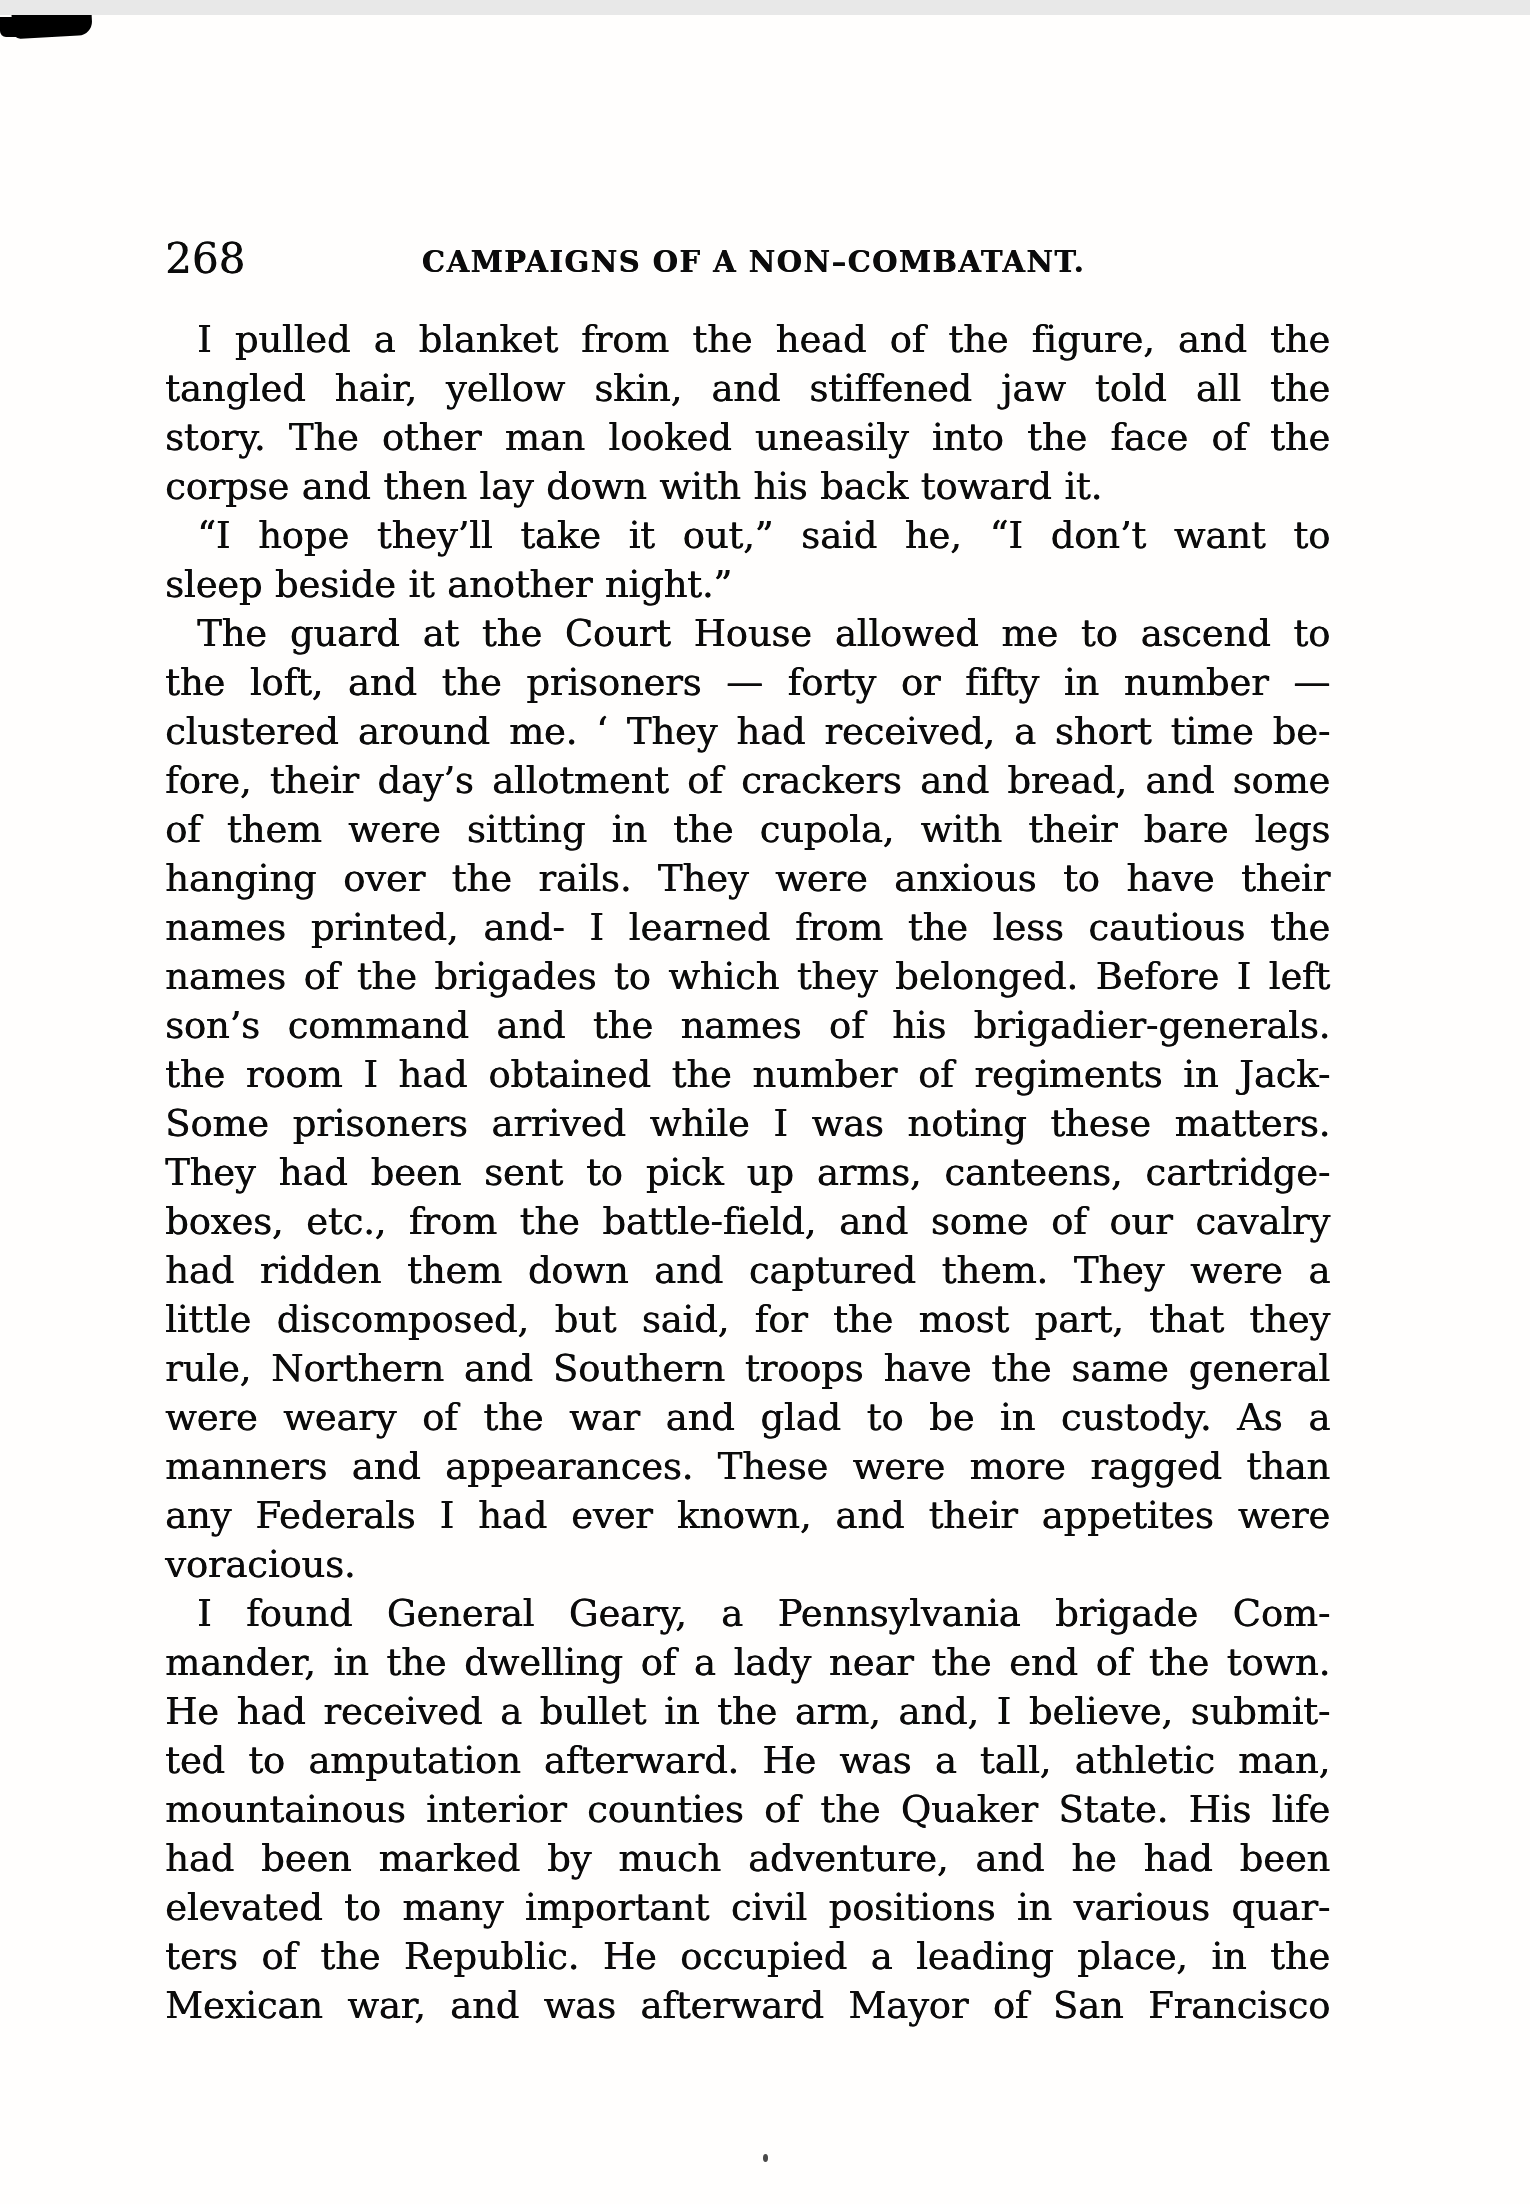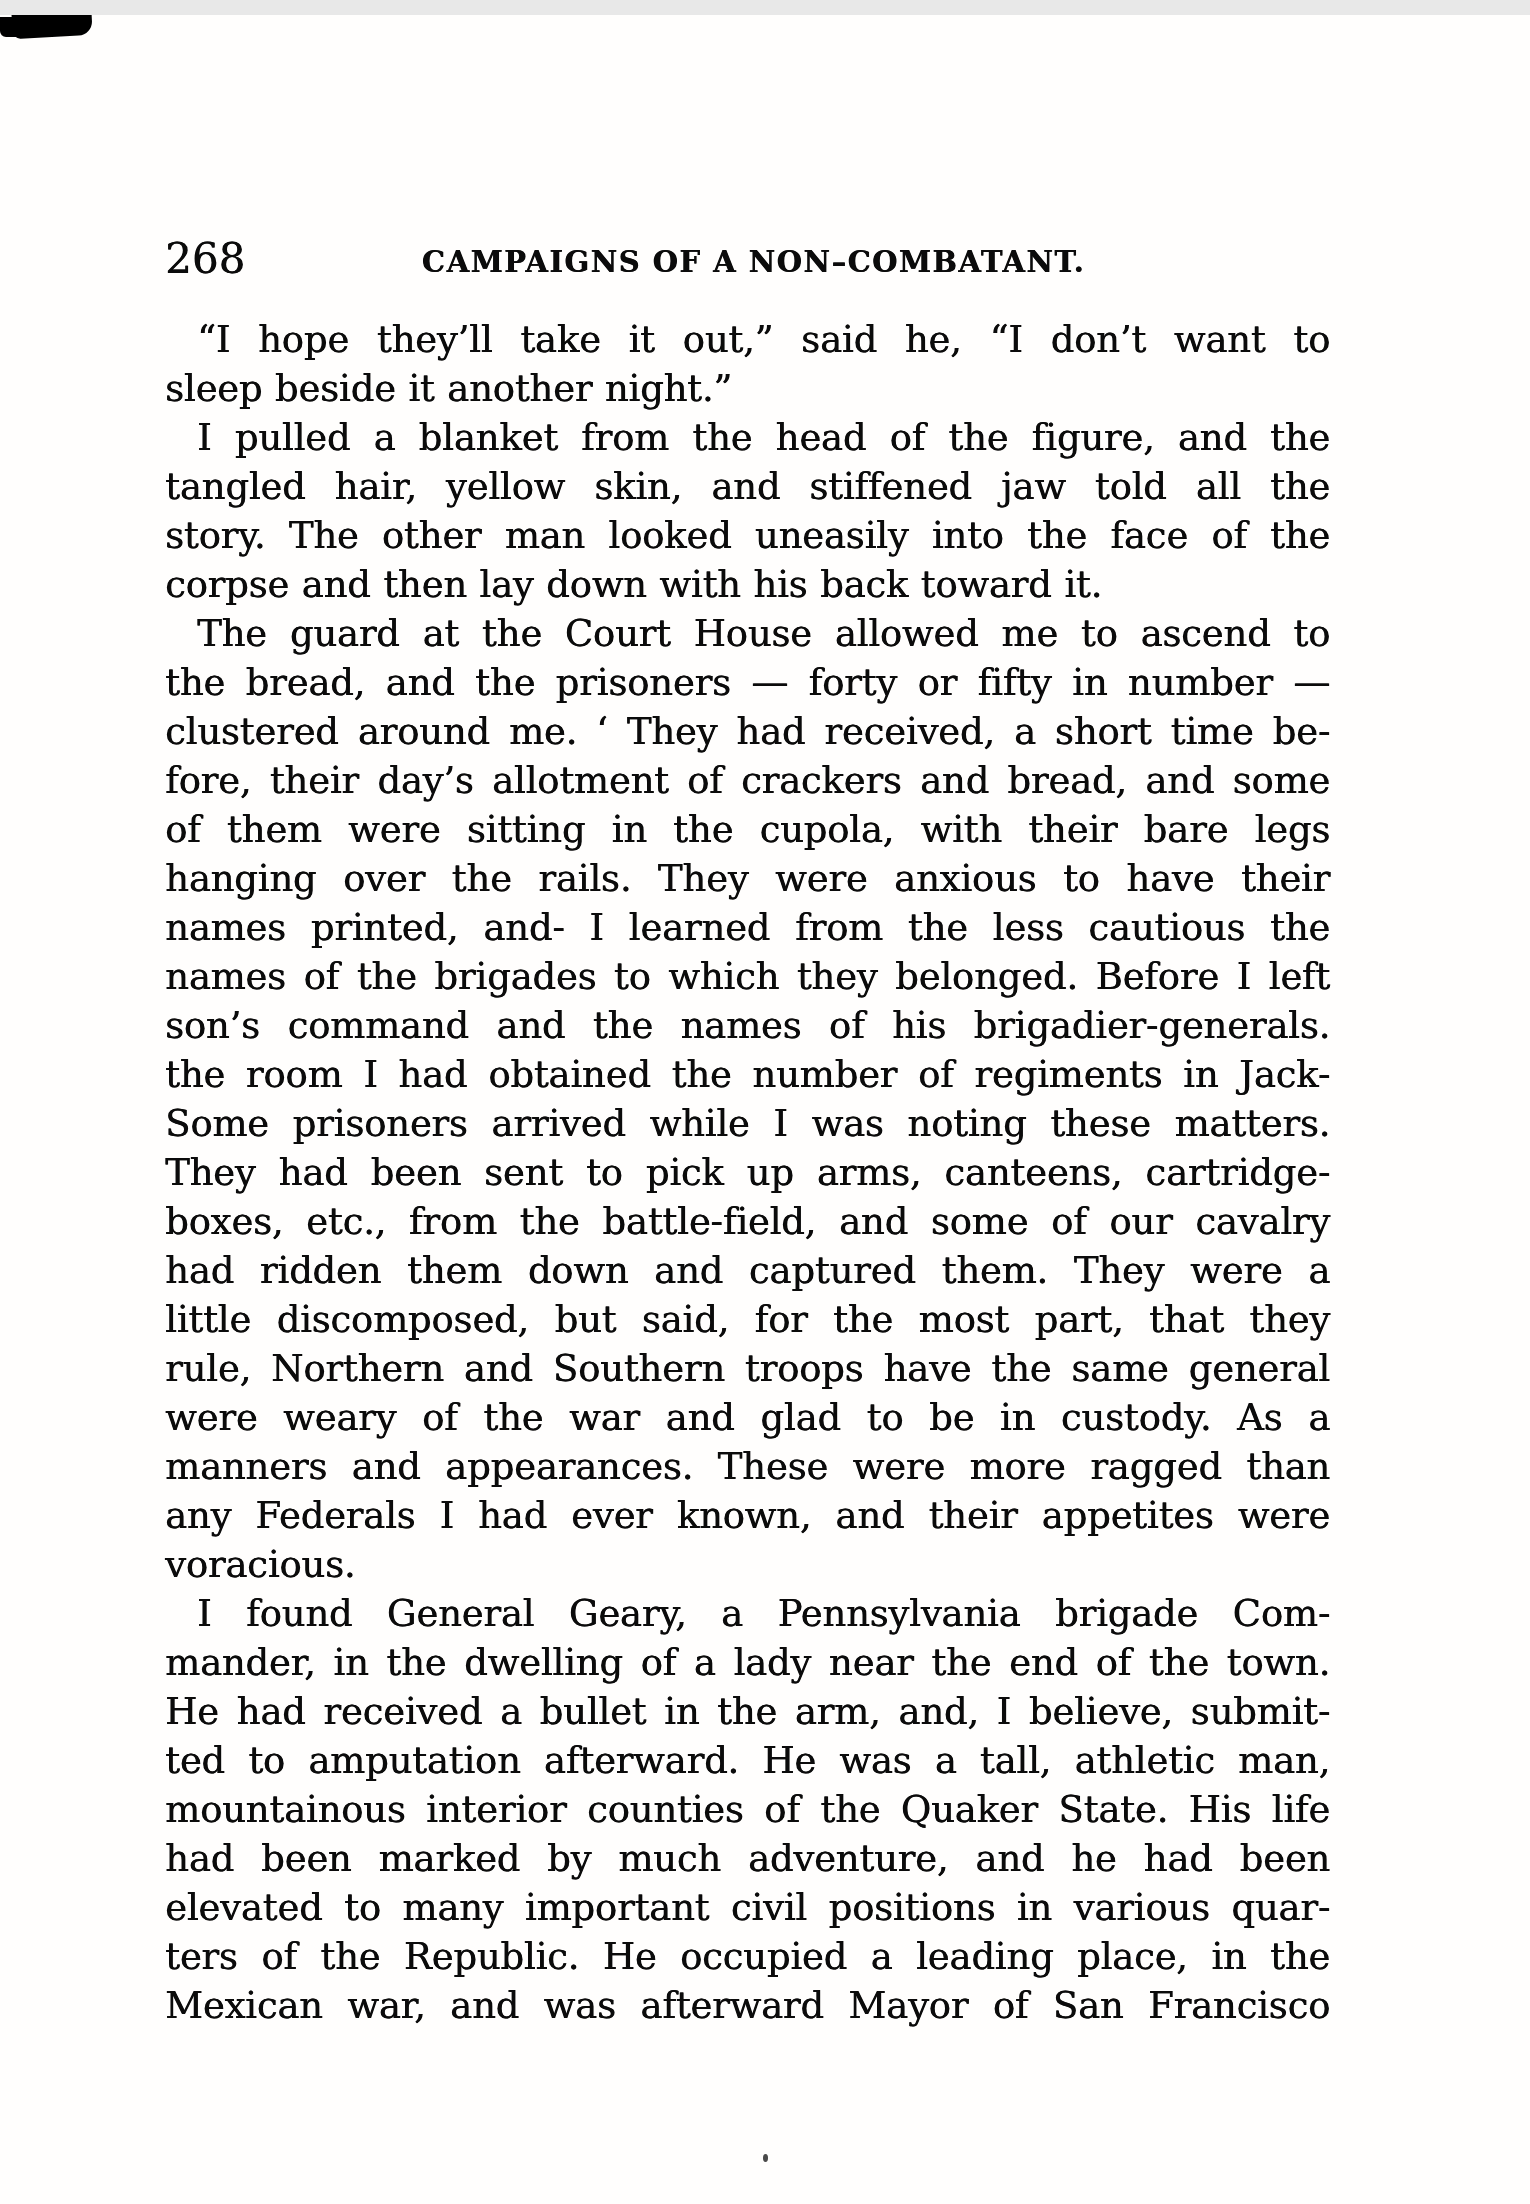--- a/index.html
+++ b/index.html
@@ -85,32 +85,32 @@
   <div class="artifact artifact-a"></div>
   <div class="artifact artifact-b"></div>
 
   <div class="header-row">
     <div class="page-number ink">268</div>
     <div class="running-title ink">CAMPAIGNS OF A NON–COMBATANT.</div>
   </div>
 
   <div class="page-body ink">
       <div class="paragraph">
-        <div class="line indent">“I hope they’ll take it out,” said he, “I don’t want to</div>
-        <div class="line last">sleep beside it another night.”</div>
-      </div>
-      <div class="paragraph">
         <div class="line indent">I pulled a blanket from the head of the figure, and the</div>
         <div class="line">tangled hair, yellow skin, and stiffened jaw told all the</div>
         <div class="line">story.  The other man looked uneasily into the face of the</div>
         <div class="line last">corpse and then lay down with his back toward it.</div>
       </div>
       <div class="paragraph">
+        <div class="line indent">“I hope they’ll take it out,” said he, “I don’t want to</div>
+        <div class="line last">sleep beside it another night.”</div>
+      </div>
+      <div class="paragraph">
         <div class="line indent">The guard at the Court House allowed me to ascend to</div>
-        <div class="line">the bread, and the prisoners — forty or fifty in number —</div>
+        <div class="line">the loft, and the prisoners — forty or fifty in number —</div>
         <div class="line">clustered around me. ‘ They had received, a short time be-</div>
         <div class="line">fore, their day’s allotment of crackers and bread, and some</div>
         <div class="line">of them were sitting in the cupola, with their bare legs</div>
         <div class="line">hanging over the rails.  They were anxious to have their</div>
         <div class="line">names printed, and- I learned from the less cautious the</div>
         <div class="line">names of the brigades to which they belonged.  Before I left</div>
         <div class="line">son’s command and the names of his brigadier-generals.</div>
         <div class="line">the room I had obtained the number of regiments in Jack-</div>
         <div class="line">Some prisoners arrived while I was noting these matters.</div>
         <div class="line">They had been sent to pick up arms, canteens, cartridge-</div>

